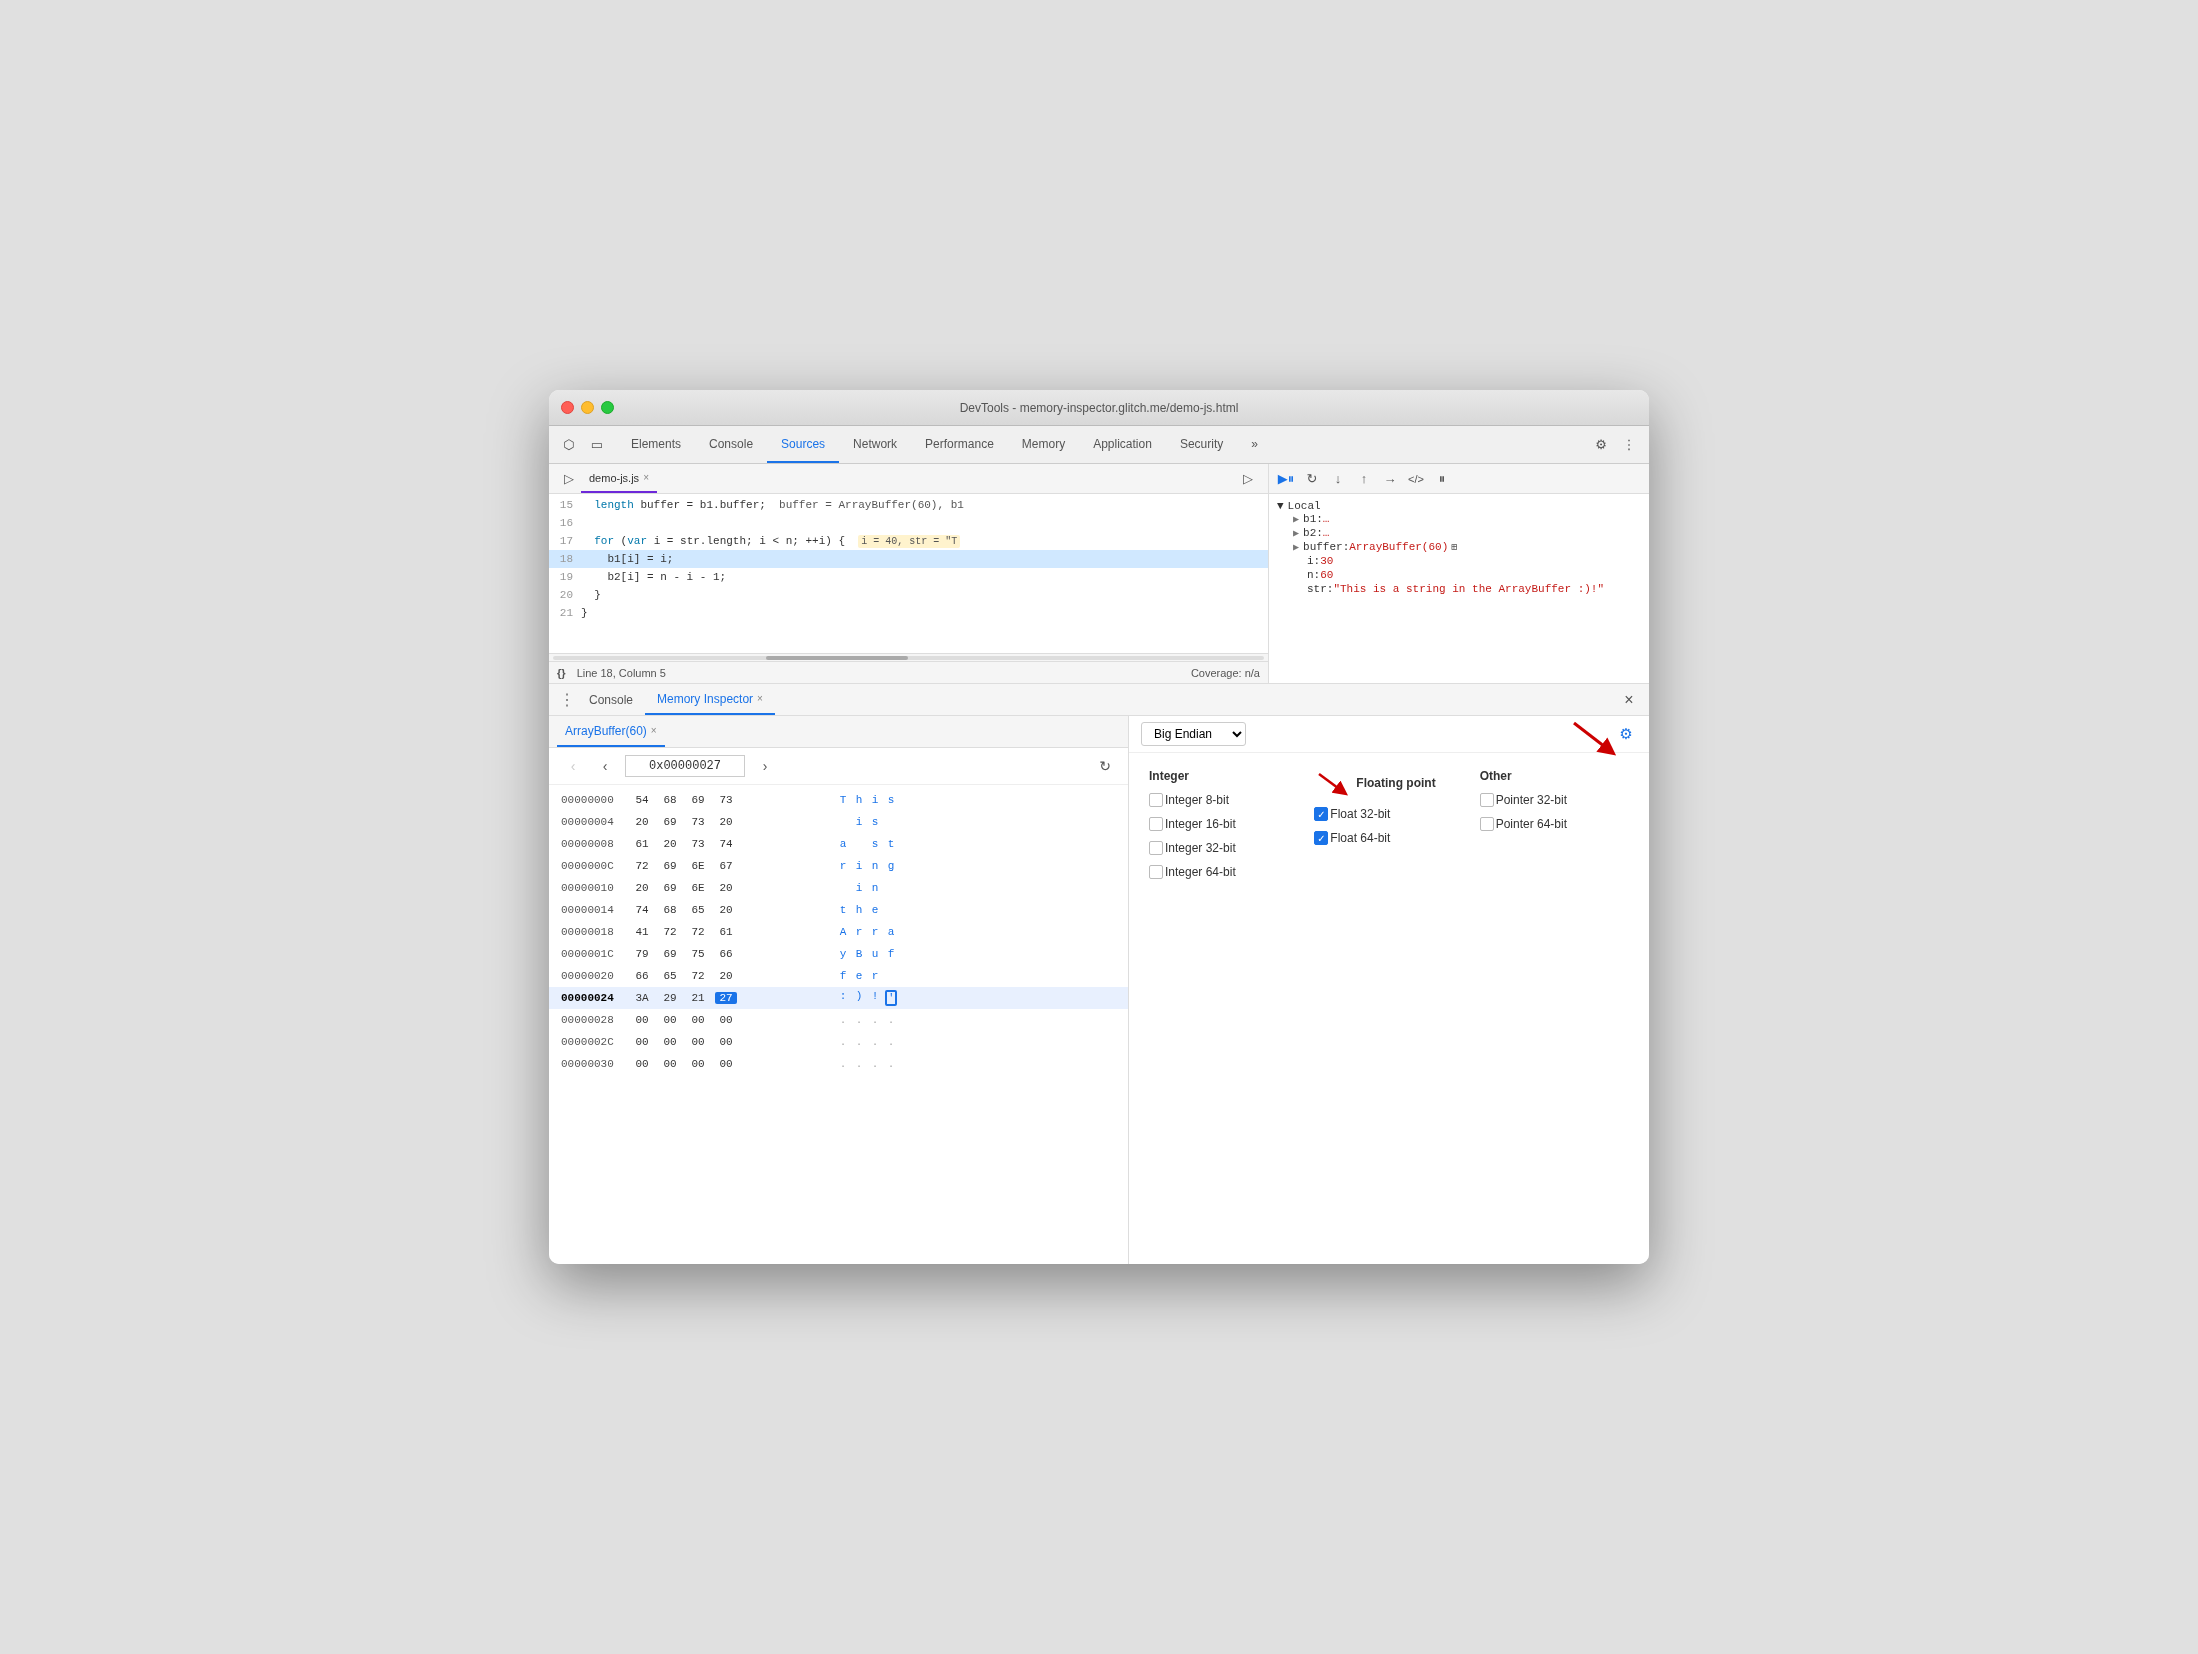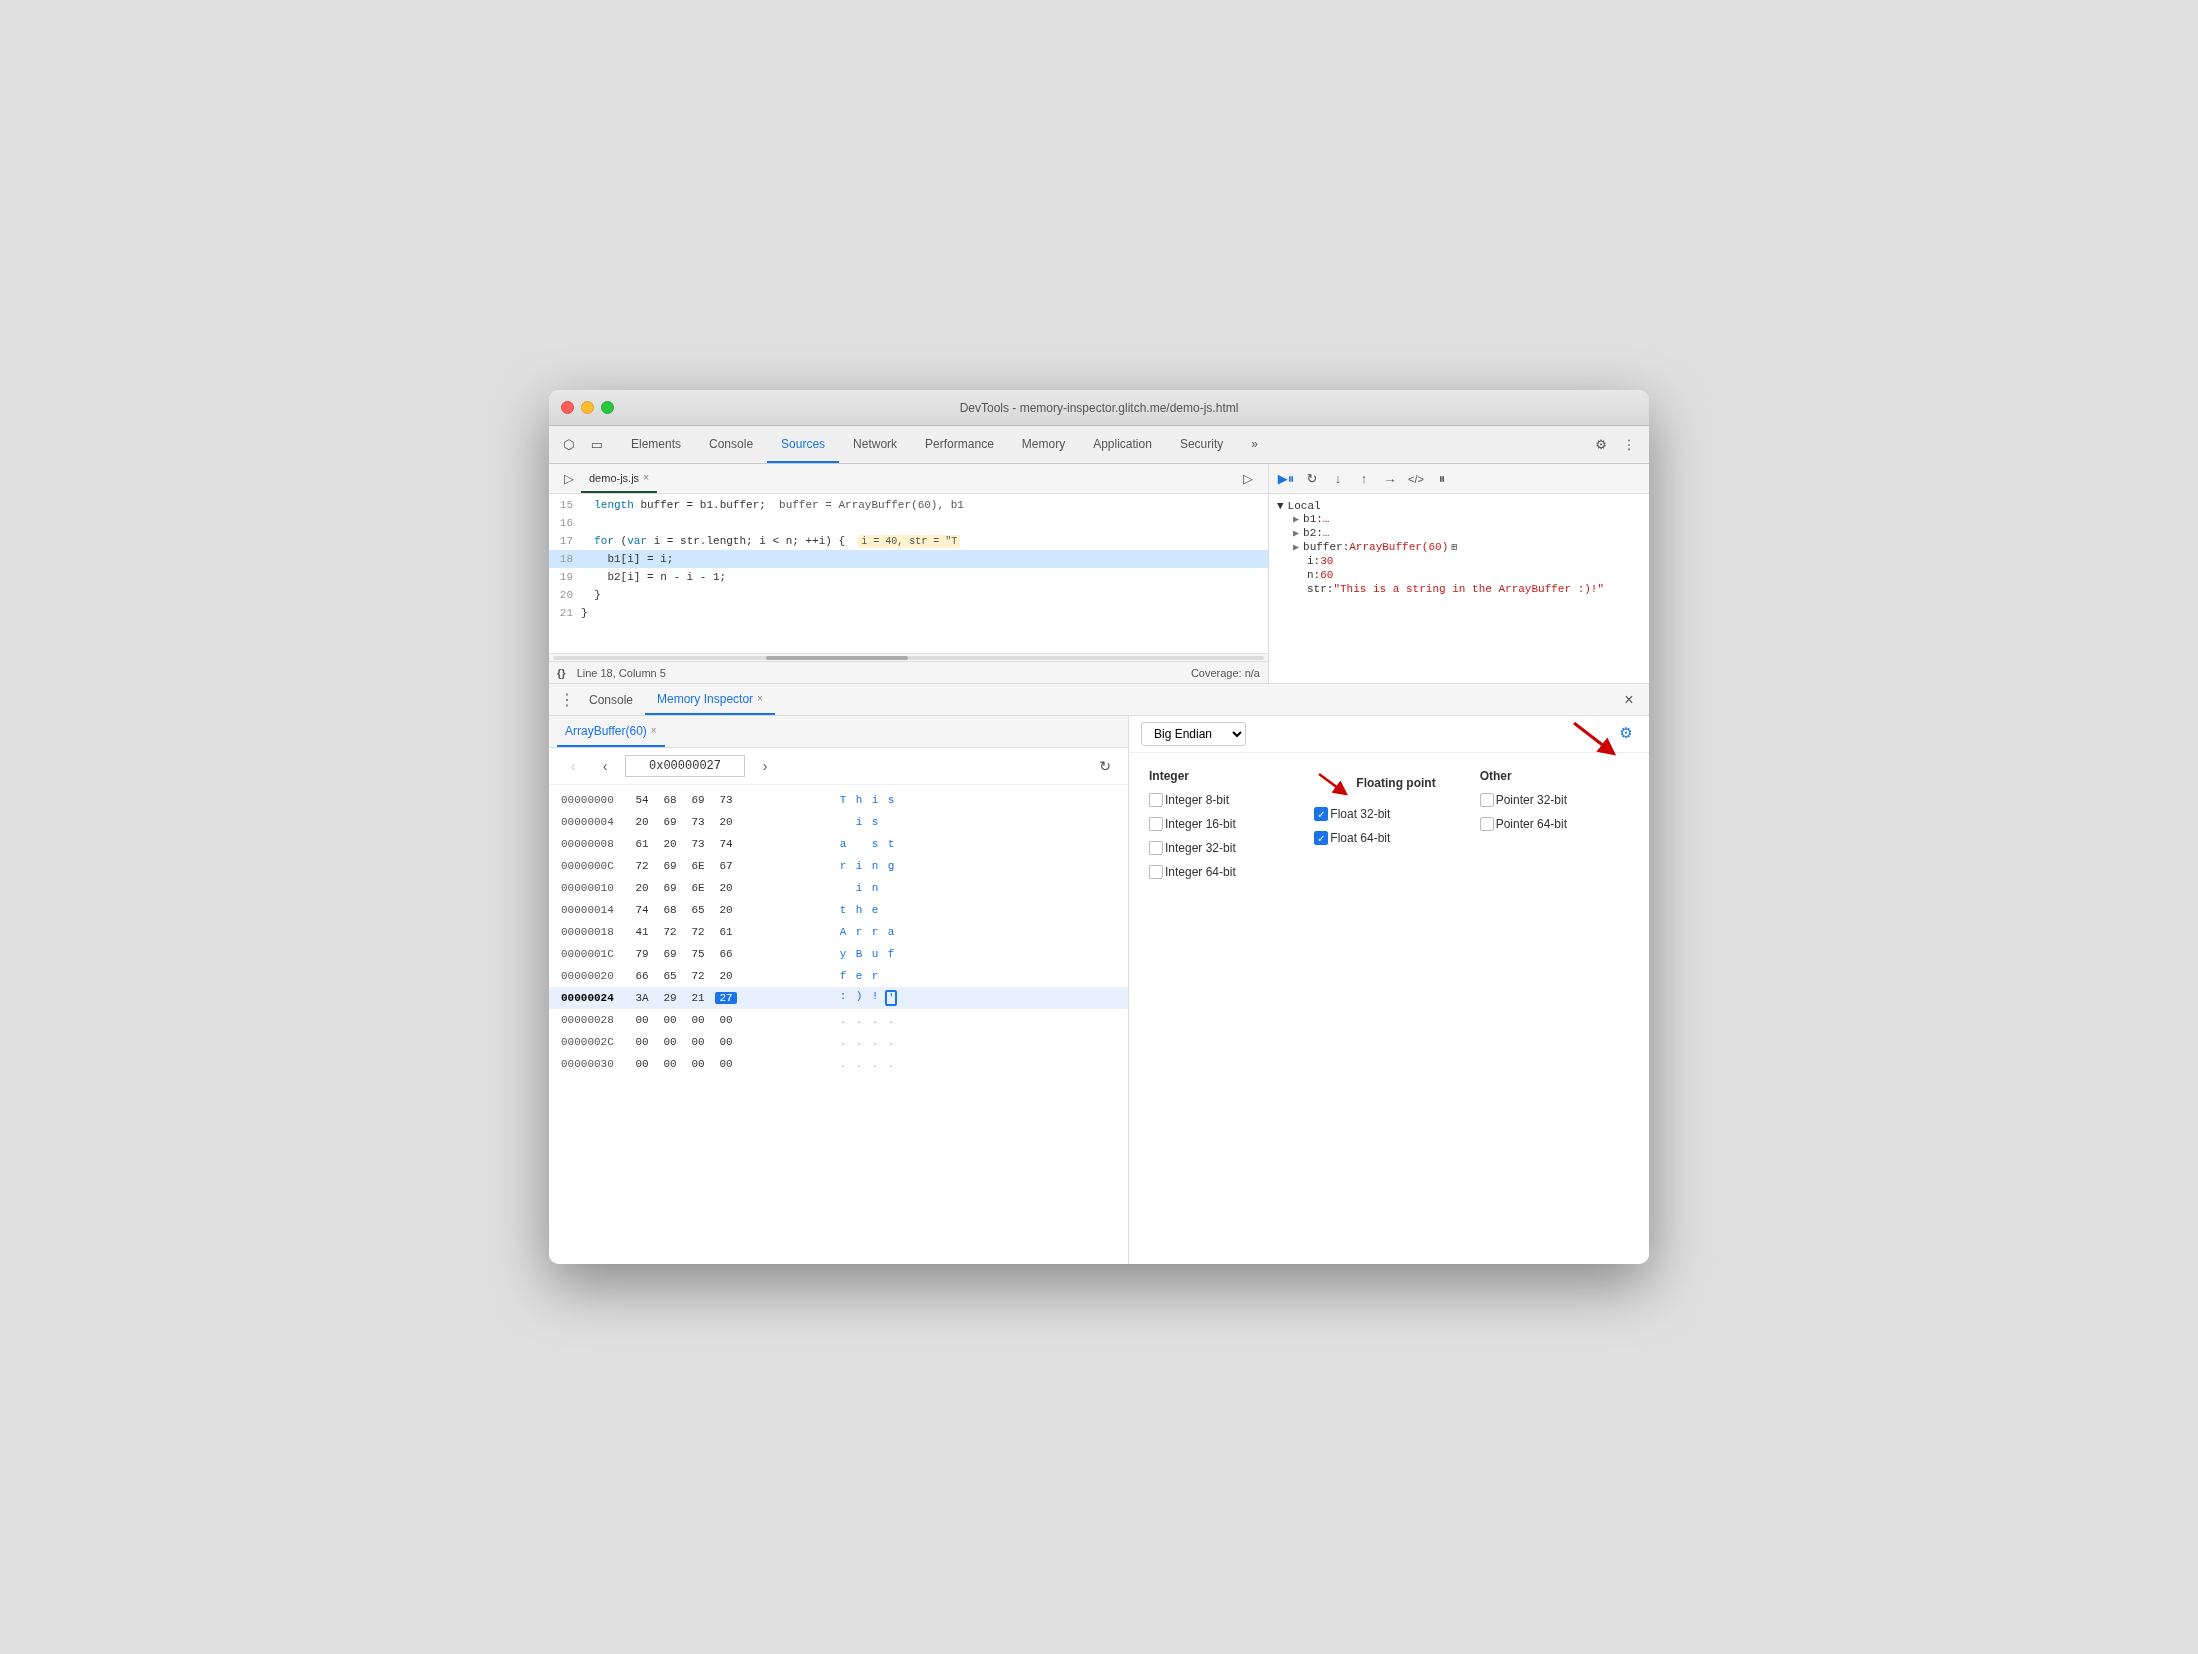--- a/index.html
+++ b/index.html
@@ -124,21 +124,21 @@
       height: 30px;
     }
     .src-tab {
       display: flex;
       align-items: center;
       gap: 4px;
       padding: 0 8px;
       height: 100%;
       font-size: 11px;
       color: #333;
-      border-bottom: 2px solid #14532d;
+      border-bottom: 2px solid #6d28d9;
     }
     .src-tab-close {
       font-size: 10px;
       color: #888;
       cursor: pointer;
     }
     .src-tab-right {
       margin-left: auto;
       display: flex;
       align-items: center;
@@ -445,20 +445,21 @@
     
     .inspector-panel {
       flex: 1;
       display: flex;
       flex-direction: column;
       overflow: hidden;
       padding: 0;
     }
     .insp-toolbar {
       display: flex;
+      align-items: center;
       padding: 6px 12px;
       border-bottom: 1px solid #eee;
       gap: 8px;
       background: #fff;
     }
     .endian-select {
       border: 1px solid #ccc;
       border-radius: 3px;
       padding: 3px 8px;
       font-size: 12px;

